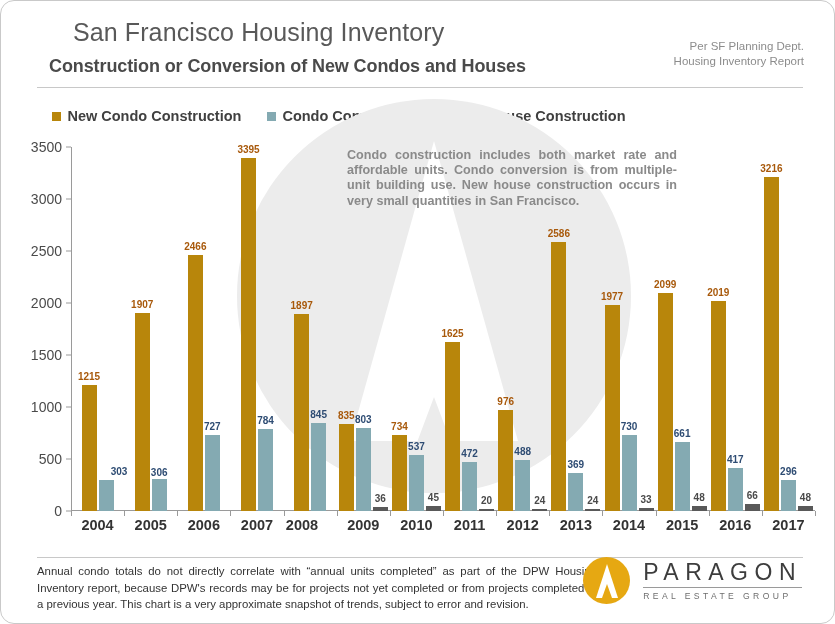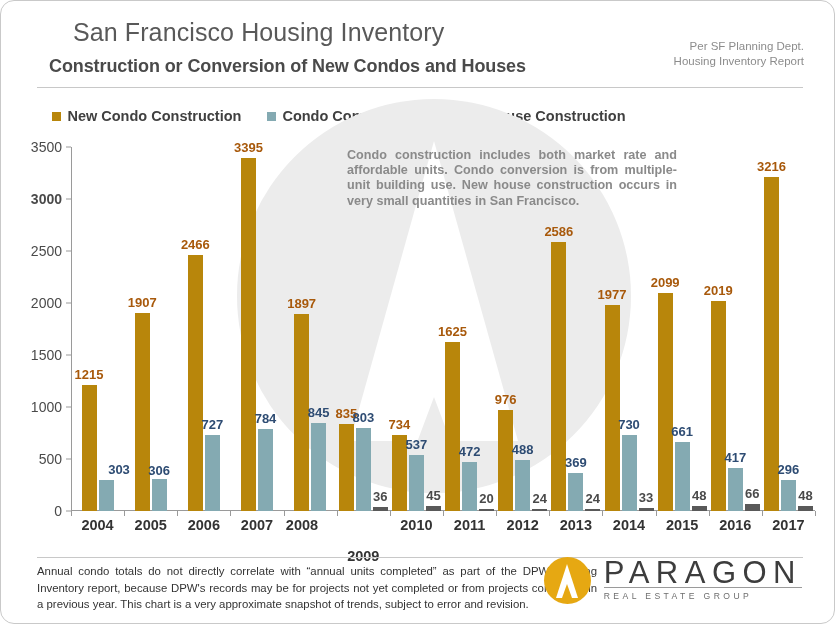--- a/index.html
+++ b/index.html
@@ -116,21 +116,21 @@
     position: absolute; left: 0; top: 0; width: 744px; height: 364px;
   }
   .bar {
     position: absolute; bottom: 0;
   }
   .bar.s0 { background: #B8860B; }
   .bar.s1 { background: #84AAB2; }
   .bar.s2 { background: #595959; }
   .blabel {
     position: absolute;
-    font-size: 13px; font-weight: bold; white-space: nowrap;
+    font-size: 10px; font-weight: bold; white-space: nowrap;
     transform: translateX(-50%);
   }
   .blabel.s0 { color: #A8590B; }
   .blabel.s1 { color: #2E4C73; }
   .blabel.s2 { color: #4a4a4a; }
 
   #xlabels {
     position: absolute; left: 70px; top: 384px; width: 744px; height: 26px;
   }
   .xlabel {
@@ -164,21 +164,21 @@
   }
   #brand-mark .m-notch {
     position: absolute; left: 50%; bottom: 6px;
     width: 0; height: 0; transform: translateX(-50%);
     border-left: 5px solid transparent;
     border-right: 5px solid transparent;
     border-bottom: 14px solid #E6A812;
   }
   #brand-text { display: flex; flex-direction: column; gap: 2px; }
   #brand-name {
-    font-size: 31px; color: #3d3d3d; letter-spacing: 6.5px;
+    font-size: 23px; color: #3d3d3d; letter-spacing: 6.5px;
     line-height: 25px; white-space: nowrap;
   }
   #brand-rule { width: 100%; height: 1px; background: #9a9a9a; }
   #brand-sub {
     font-size: 8.6px; color: #6e6e6e; letter-spacing: 3.4px;
     line-height: 12px; white-space: nowrap;
   }
 </style>
 </head>
 <body>
@@ -227,21 +227,21 @@
           <div class="ytick" style="top: 312px;">500</div>
           <div class="ytick-mark" style="top: 312px;"></div>
           <div class="ytick" style="top: 260px;">1000</div>
           <div class="ytick-mark" style="top: 260px;"></div>
           <div class="ytick" style="top: 208px;">1500</div>
           <div class="ytick-mark" style="top: 208px;"></div>
           <div class="ytick" style="top: 156px;">2000</div>
           <div class="ytick-mark" style="top: 156px;"></div>
           <div class="ytick" style="top: 104px;">2500</div>
           <div class="ytick-mark" style="top: 104px;"></div>
-          <div class="ytick" style="top: 52px; font-weight: bold;">3000</div>
+          <div class="ytick" style="top: 52px;">3000</div>
           <div class="ytick-mark" style="top: 52px;"></div>
           <div class="ytick" style="top: 0px;">3500</div>
           <div class="ytick-mark" style="top: 0px;"></div>
         </div>
       <div id="bars-layer">
           <div class="bar s0" title="New Condo Construction 2004: 1215" style="left: 10.5714px; width: 15px; height: 126.36px;"></div>
           <div class="blabel s0" style="left: 18.0714px; bottom: 129.36px;">1215</div>
           <div class="bar s1" title="Condo Conversion 2004: 303" style="left: 27.5714px; width: 15px; height: 31.512px;"></div>
           <div class="blabel s1" style="left: 48px; bottom: 34.512px;">303</div>
           <div class="bar s0" title="New Condo Construction 2005: 1907" style="left: 63.7143px; width: 15px; height: 198.328px;"></div>
@@ -331,21 +331,21 @@
         <div class="xtick-mark" style="left: 690.857px;"></div>
         <div class="xtick-mark" style="left: 744px;"></div>
       </div>
 
     <div id="xlabels">
         <div class="xlabel" style="left: 26.5714px;">2004</div>
         <div class="xlabel" style="left: 79.7143px;">2005</div>
         <div class="xlabel" style="left: 132.857px;">2006</div>
         <div class="xlabel" style="left: 186px;">2007</div>
         <div class="xlabel" style="left: 231px;">2008</div>
-        <div class="xlabel" style="left: 292.286px; margin-top: 31px;">2009</div>
+        <div class="xlabel" style="left: 292.286px;">2009</div>
         <div class="xlabel" style="left: 345.429px;">2010</div>
         <div class="xlabel" style="left: 398.571px;">2011</div>
         <div class="xlabel" style="left: 451.714px;">2012</div>
         <div class="xlabel" style="left: 504.857px;">2013</div>
         <div class="xlabel" style="left: 558px;">2014</div>
         <div class="xlabel" style="left: 611.143px;">2015</div>
         <div class="xlabel" style="left: 664.286px;">2016</div>
         <div class="xlabel" style="left: 717.429px;">2017</div>
       </div>
   </div>

